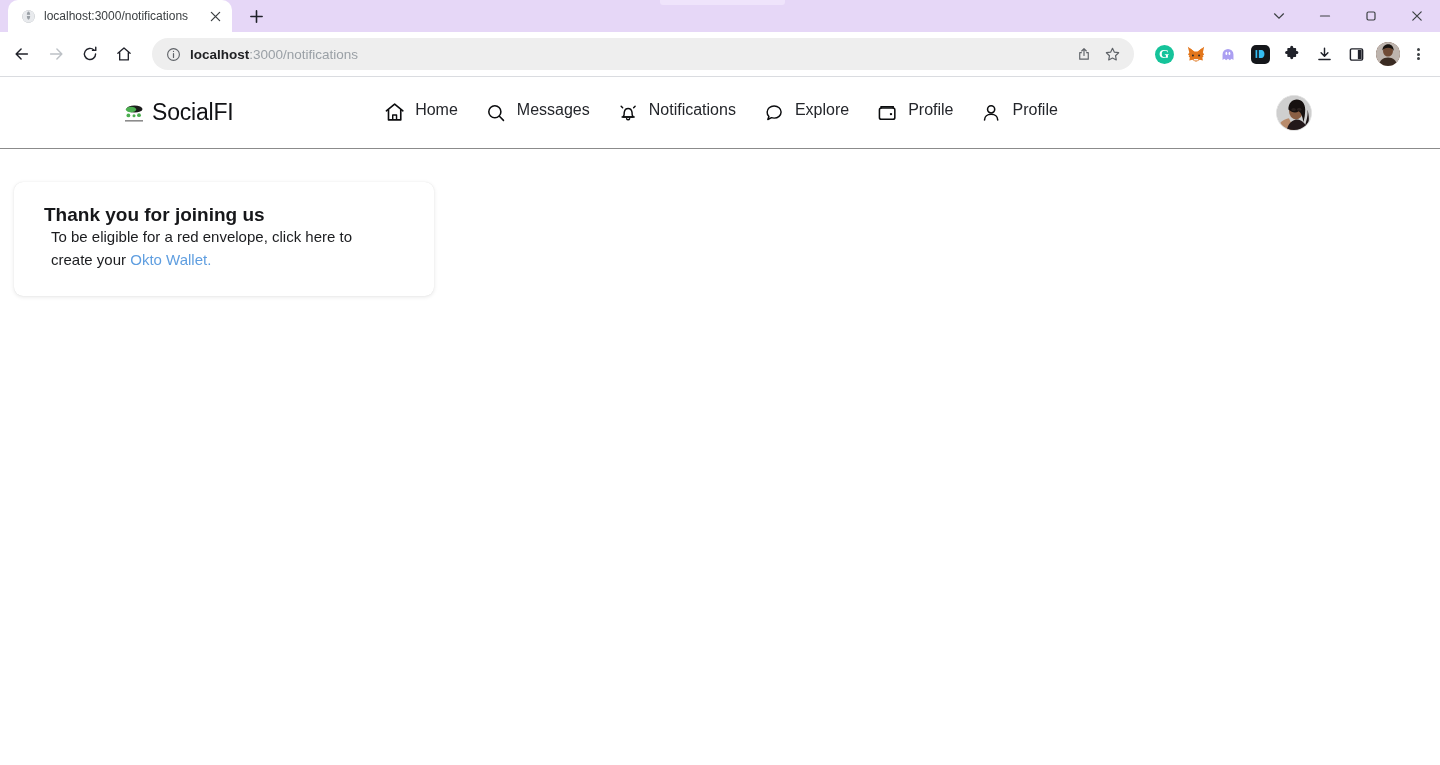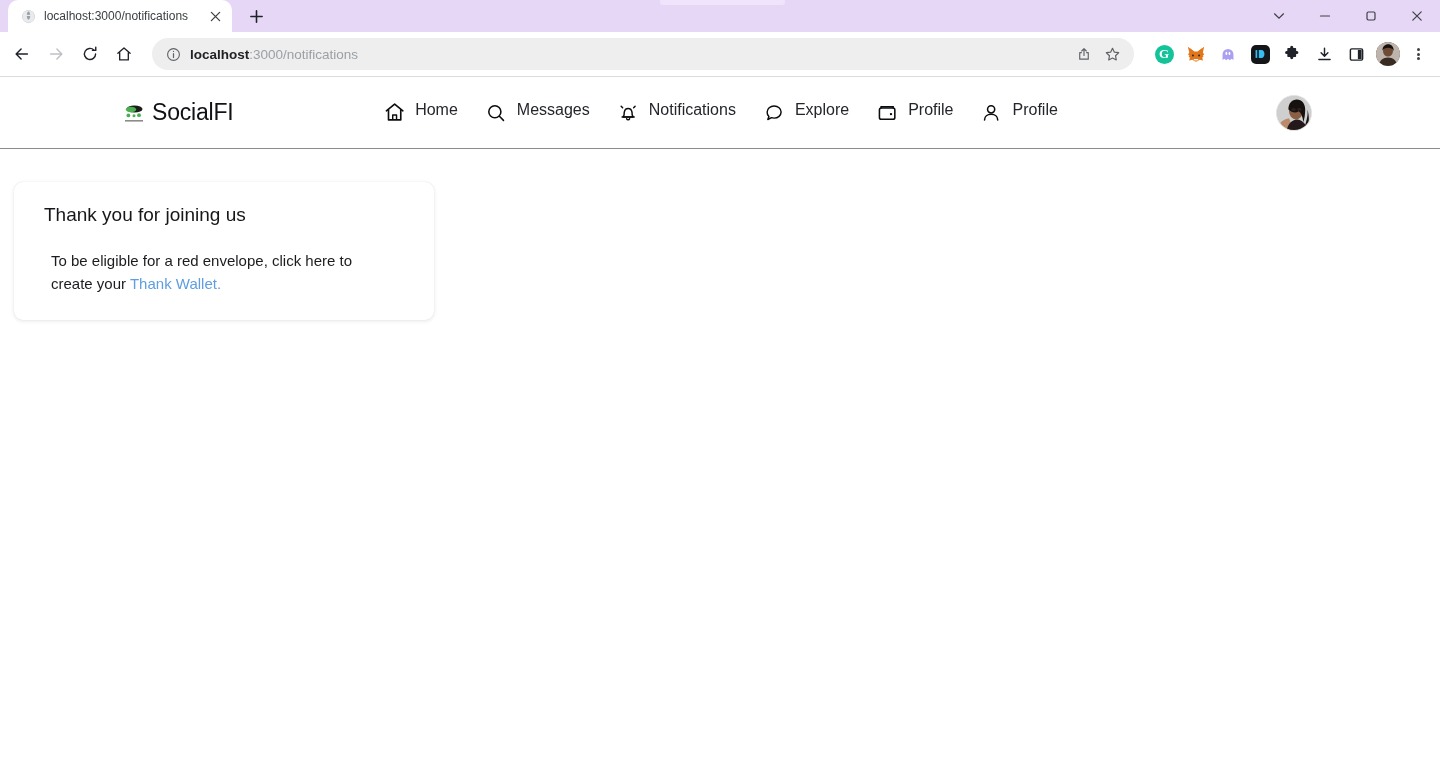--- a/index.html
+++ b/index.html
@@ -136,22 +136,22 @@
     border: 1px solid #e3e3e3;
   }
 
   .content { padding: 33px 0 0 14px; }
   .card {
     width: 420px; background: #ffffff; border-radius: 9px;
     box-shadow: 0 1px 4px rgba(0,0,0,0.10), 0 0 1px rgba(0,0,0,0.10);
     padding: 22px 20px 24px 16px;
   }
   .card-title {
-    font-size: 19px; color: #16171a; font-weight: normal;
-    padding-left: 14px; margin-bottom: 24px;
+    font-size: 19px; color: #16171a; font-weight: bold;
+    padding-left: 14px; 
   }
   .card-body {
     font-size: 15px; color: #1b1c1f; line-height: 1.52;
     padding-left: 21px; max-width: 360px;
   }
   .card-link { color: #5f9ee0; text-decoration: none; }
 </style>
 </head>
 <body>
 
@@ -426,18 +426,18 @@
             <ellipse cx="16.6" cy="13.4" rx="2.2" ry="1.5" fill="#2b2220"></ellipse>
             <ellipse cx="22.2" cy="13.2" rx="2.2" ry="1.5" fill="#2b2220"></ellipse>
           </g>
         </svg>
       </div>
     </header>
 
     <main class="content">
       <section class="card">
         <h2 class="card-title">Thank you for joining us</h2>
-        <p class="card-body"><span>To be eligible for a red envelope, click here to create your </span><a href="#" class="card-link">Thank Wallet.</a></p>
+        <p class="card-body"><span>To be eligible for a red envelope, click here to create your </span><a href="#" class="card-link">Okto Wallet.</a></p>
       </section>
     </main>
 
   </div>
 </div>
 
 </body></html>

